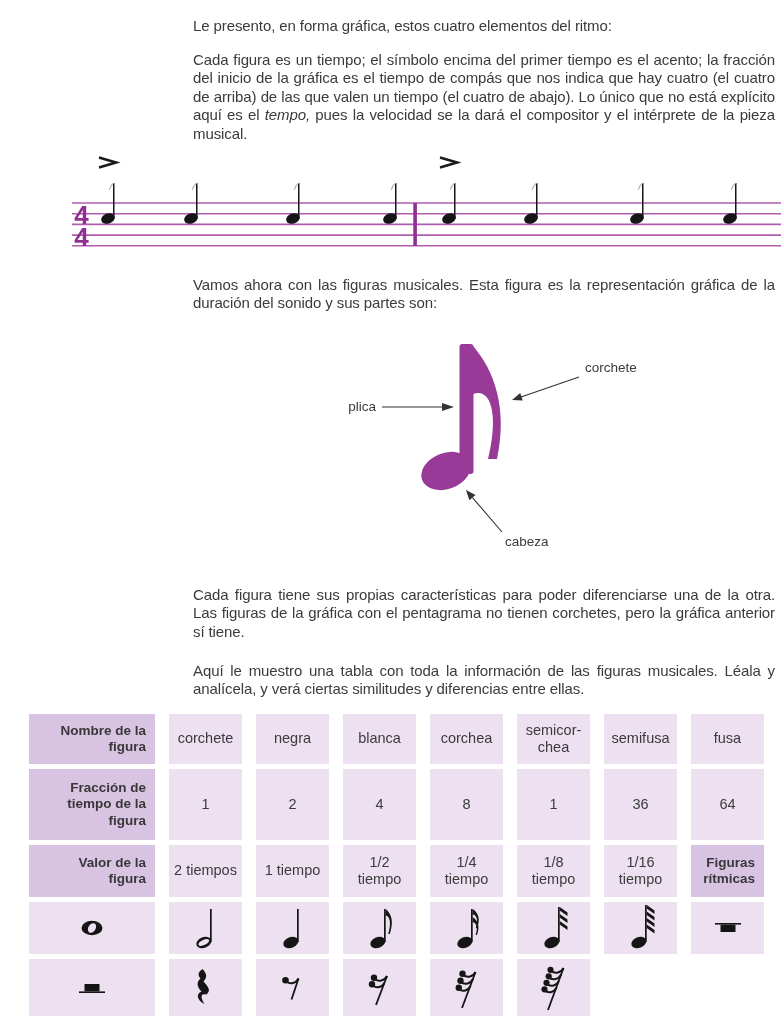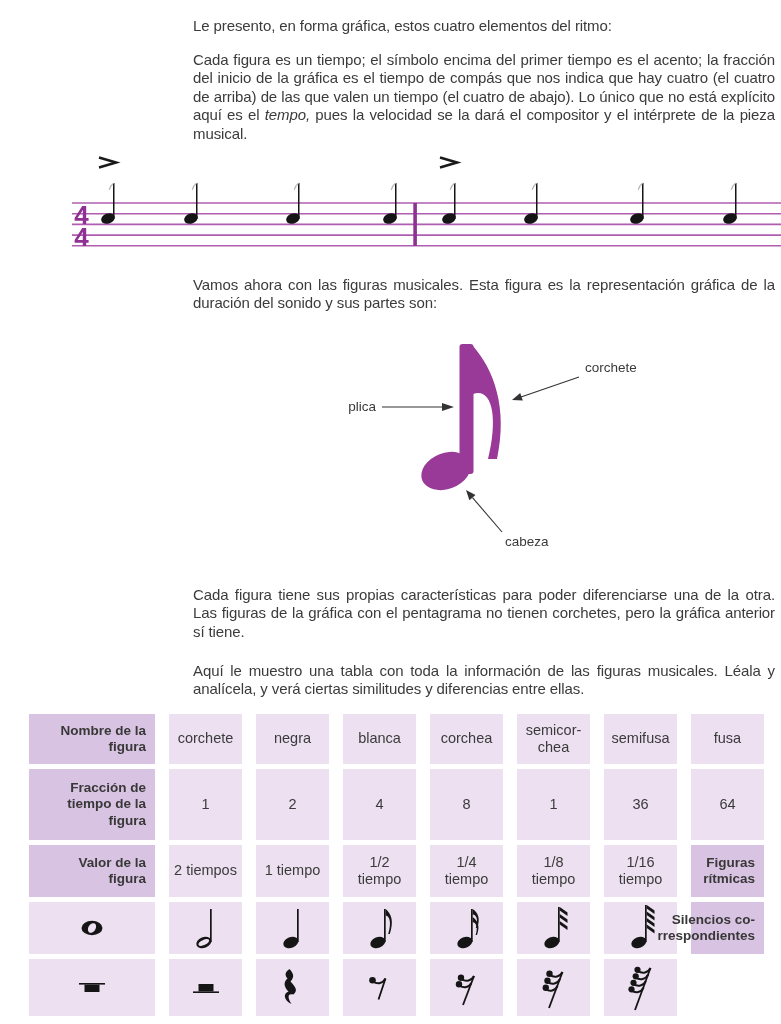--- a/index.html
+++ b/index.html
@@ -221,22 +221,20 @@
       <svg width="40" height="46" viewBox="0 0 40 46">
           <rect x="24" y="0" width="1.7" height="37" fill="var(--ink)"></rect>
           <ellipse cx="17.8" cy="37.5" rx="7.8" ry="5.4" transform="rotate(-21 17.8 37.5)" fill="var(--ink)"></ellipse>
           <path d="M25.7 0 L33.5 5.5 L33.5 9 L25.7 3.5 Z" fill="var(--ink)"></path>
           <path d="M25.7 6.5 L33.5 12 L33.5 15.5 L25.7 10 Z" fill="var(--ink)"></path>
           <path d="M25.7 13 L33.5 18.5 L33.5 22 L25.7 16.5 Z" fill="var(--ink)"></path>
           <path d="M25.7 19.5 L33.5 25 L33.5 28.5 L25.7 23 Z" fill="var(--ink)"></path>
         </svg>
     </div>
 
-    <div class="lbl">Silencios co-
-rrespondientes</div>
     <div class="cell">
       <svg width="40" height="50" viewBox="0 0 40 50">
           <rect x="7" y="20" width="26" height="1.6" fill="var(--ink)"></rect>
           <rect x="12.5" y="21.6" width="15" height="7.4" fill="var(--ink)"></rect>
         </svg>
     </div>
     <div class="cell">
       <svg width="40" height="50" viewBox="0 0 40 50">
           <rect x="12.5" y="21" width="15" height="7.4" fill="var(--ink)"></rect>
           <rect x="7" y="28.4" width="26" height="1.6" fill="var(--ink)"></rect>

